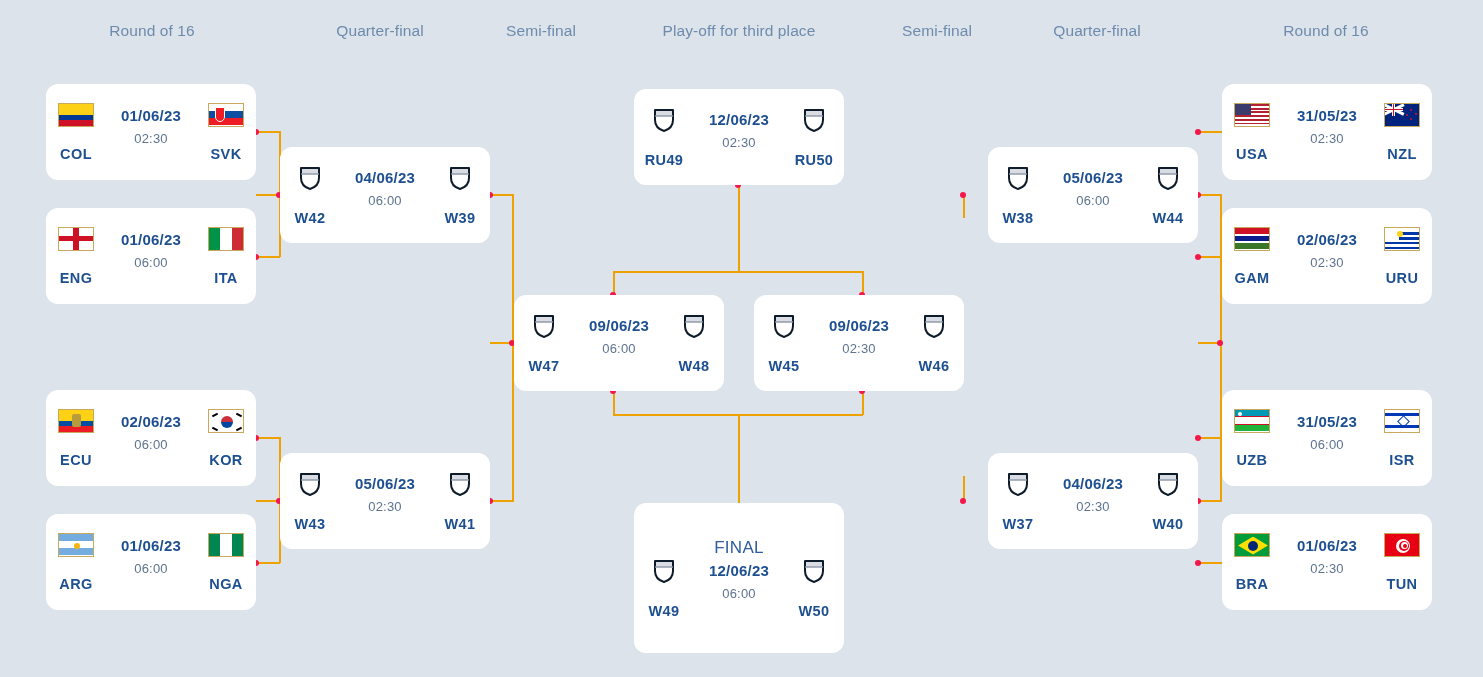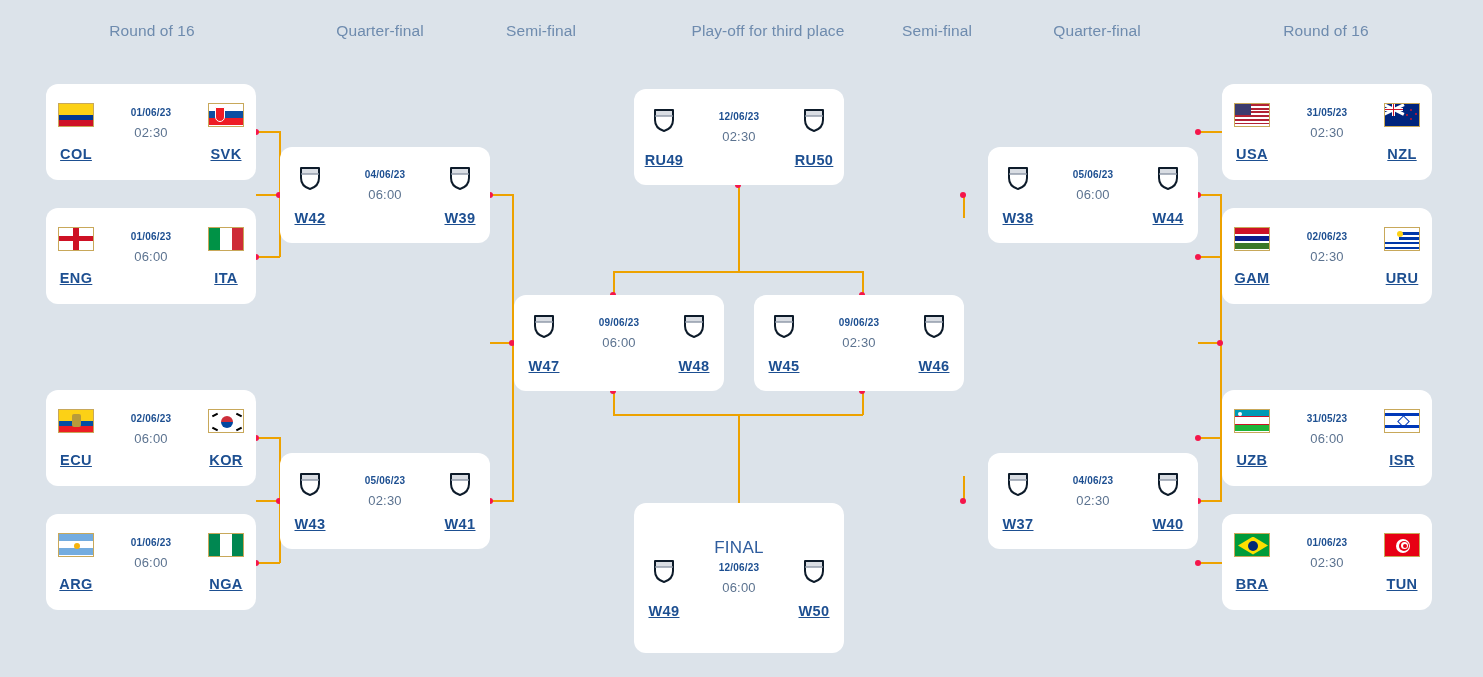--- a/index.html
+++ b/index.html
@@ -50,31 +50,30 @@
     display: flex;
     flex-direction: column;
     align-items: center;
   }
   .side-code {
     font-size: 14.5px;
     font-weight: 700;
     color: #1d4f91;
     margin-top: 19px;
     letter-spacing: .4px;
-    text-decoration: underline;
   }
   .center-col {
     width: 84px;
     display: flex;
     flex-direction: column;
     align-items: center;
     padding-top: 4px;
   }
   .m-date {
-    font-size: 10px;
+    font-size: 15px;
     font-weight: 700;
     color: #1d4f91;
     letter-spacing: .2px;
     white-space: nowrap;
   }
   .m-time {
     font-size: 13px;
     font-weight: 400;
     color: #5c7390;
     margin-top: 7px;
@@ -106,21 +105,21 @@
     background: #f5164b;
   }
 </style>
 </head>
 <body>
 
 <div id="bracket-root">
     <div class="round-header" style="left: 52px; width: 200px;">Round of 16</div>
     <div class="round-header" style="left: 280px; width: 200px;">Quarter-final</div>
     <div class="round-header" style="left: 441px; width: 200px;">Semi-final</div>
-    <div class="round-header" style="left: 668px; width: 200px;">Play-off for third place</div>
+    <div class="round-header" style="left: 639px; width: 200px;">Play-off for third place</div>
     <div class="round-header" style="left: 837px; width: 200px;">Semi-final</div>
     <div class="round-header" style="left: 997px; width: 200px;">Quarter-final</div>
     <div class="round-header" style="left: 1226px; width: 200px;">Round of 16</div>
     <div class="ln h" style="left: 256px; top: 131px; width: 24px;"></div>
     <div class="ln h" style="left: 256px; top: 256px; width: 24px;"></div>
     <div class="ln v" style="left: 279px; top: 131px; height: 126px;"></div>
     <div class="ln h" style="left: 256px; top: 194px; width: 24px;"></div>
     <div class="ln h" style="left: 256px; top: 437px; width: 24px;"></div>
     <div class="ln h" style="left: 256px; top: 562px; width: 24px;"></div>
     <div class="ln v" style="left: 279px; top: 437px; height: 126px;"></div>

